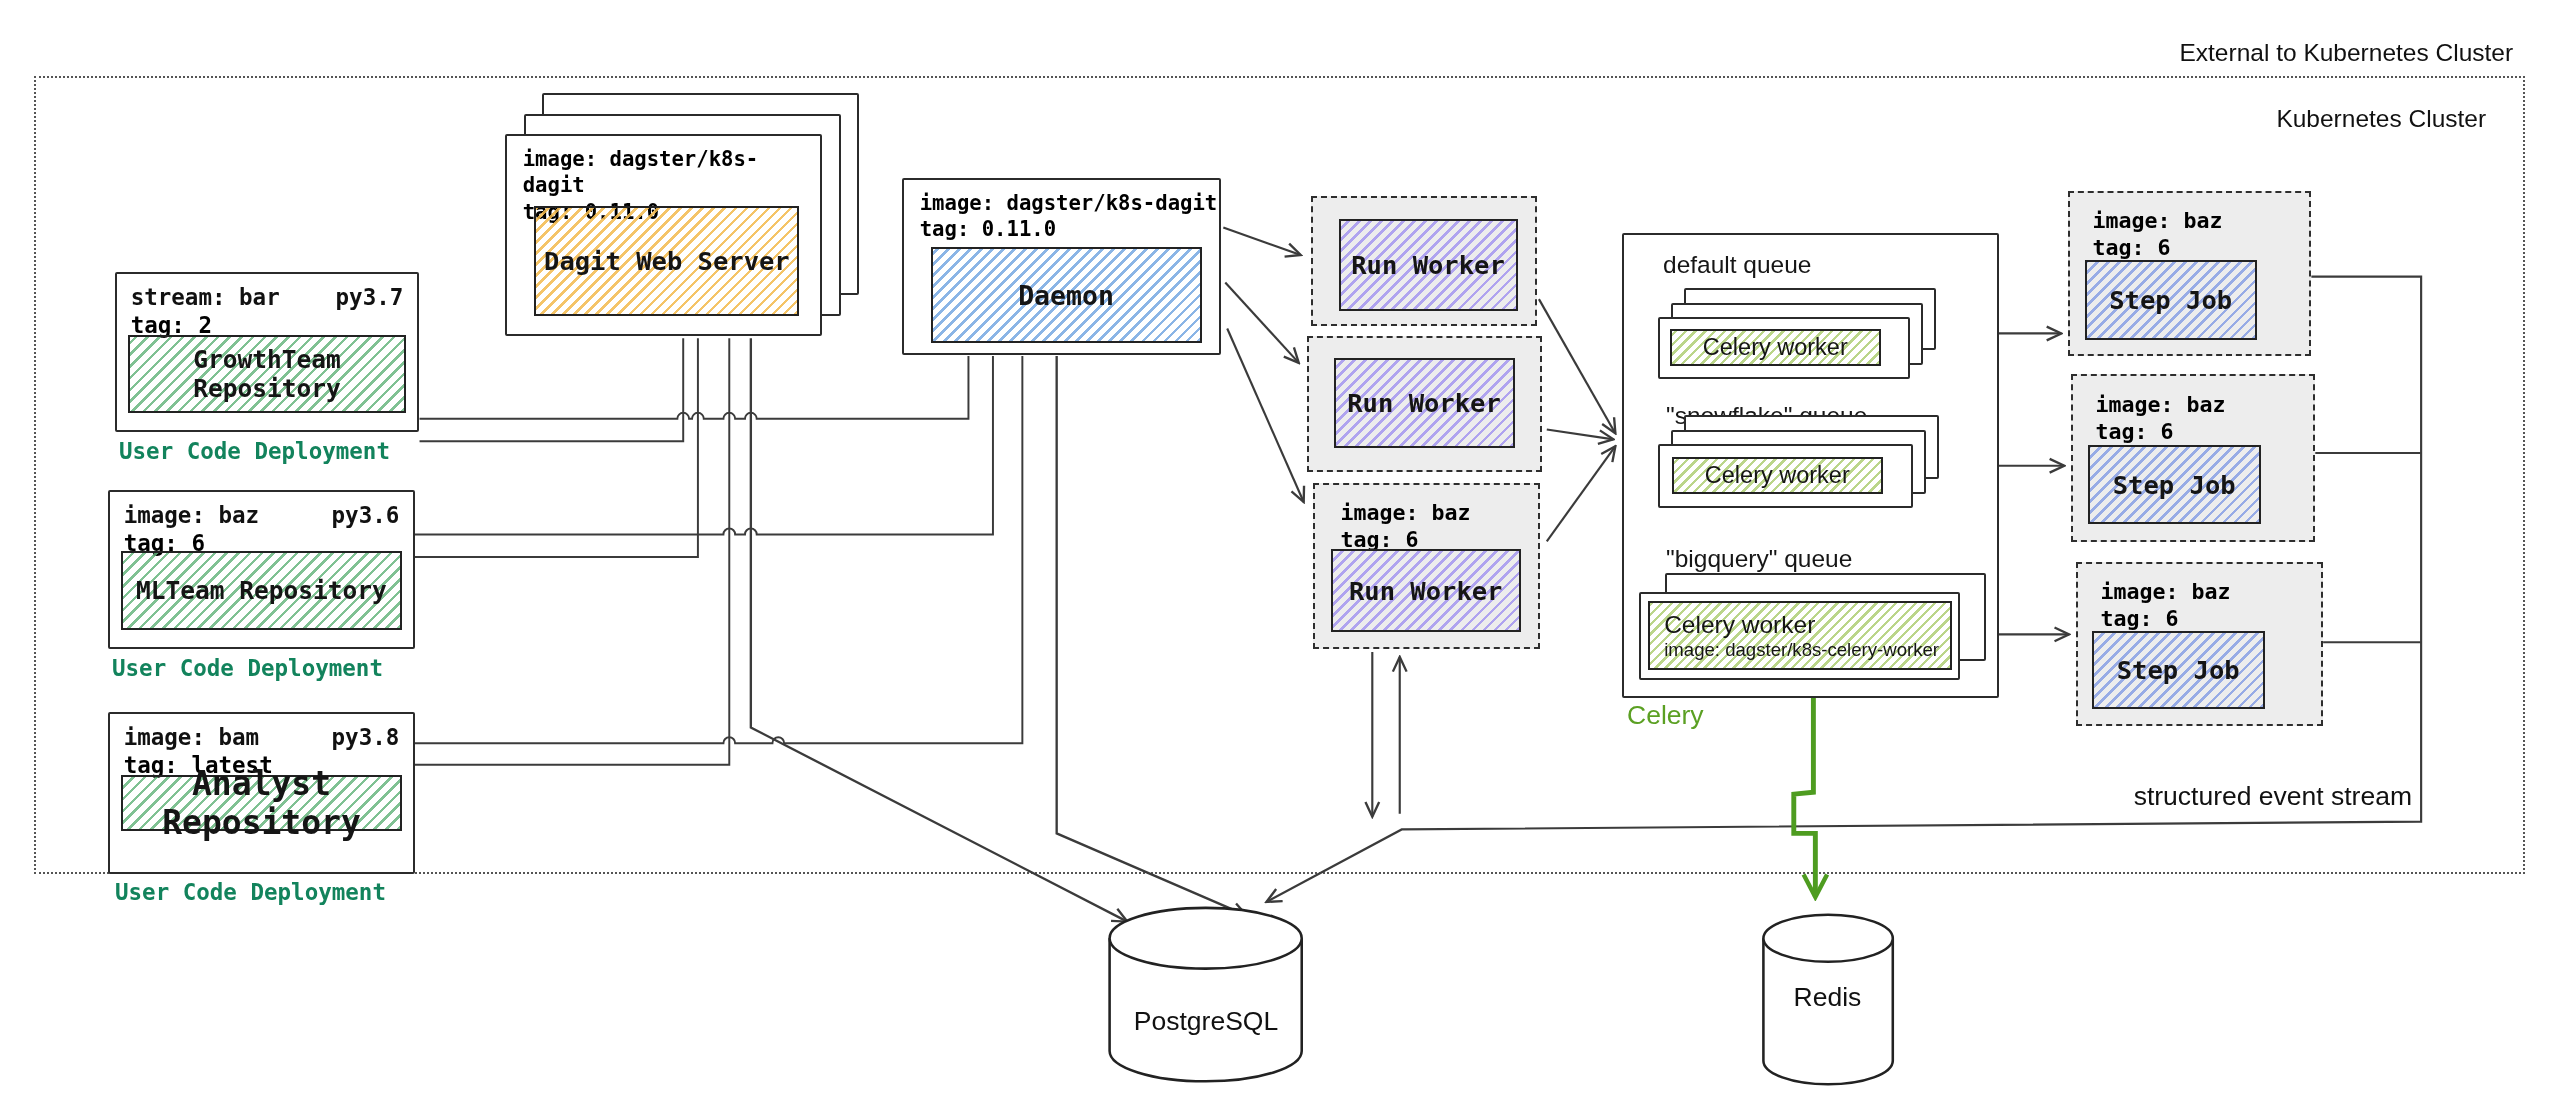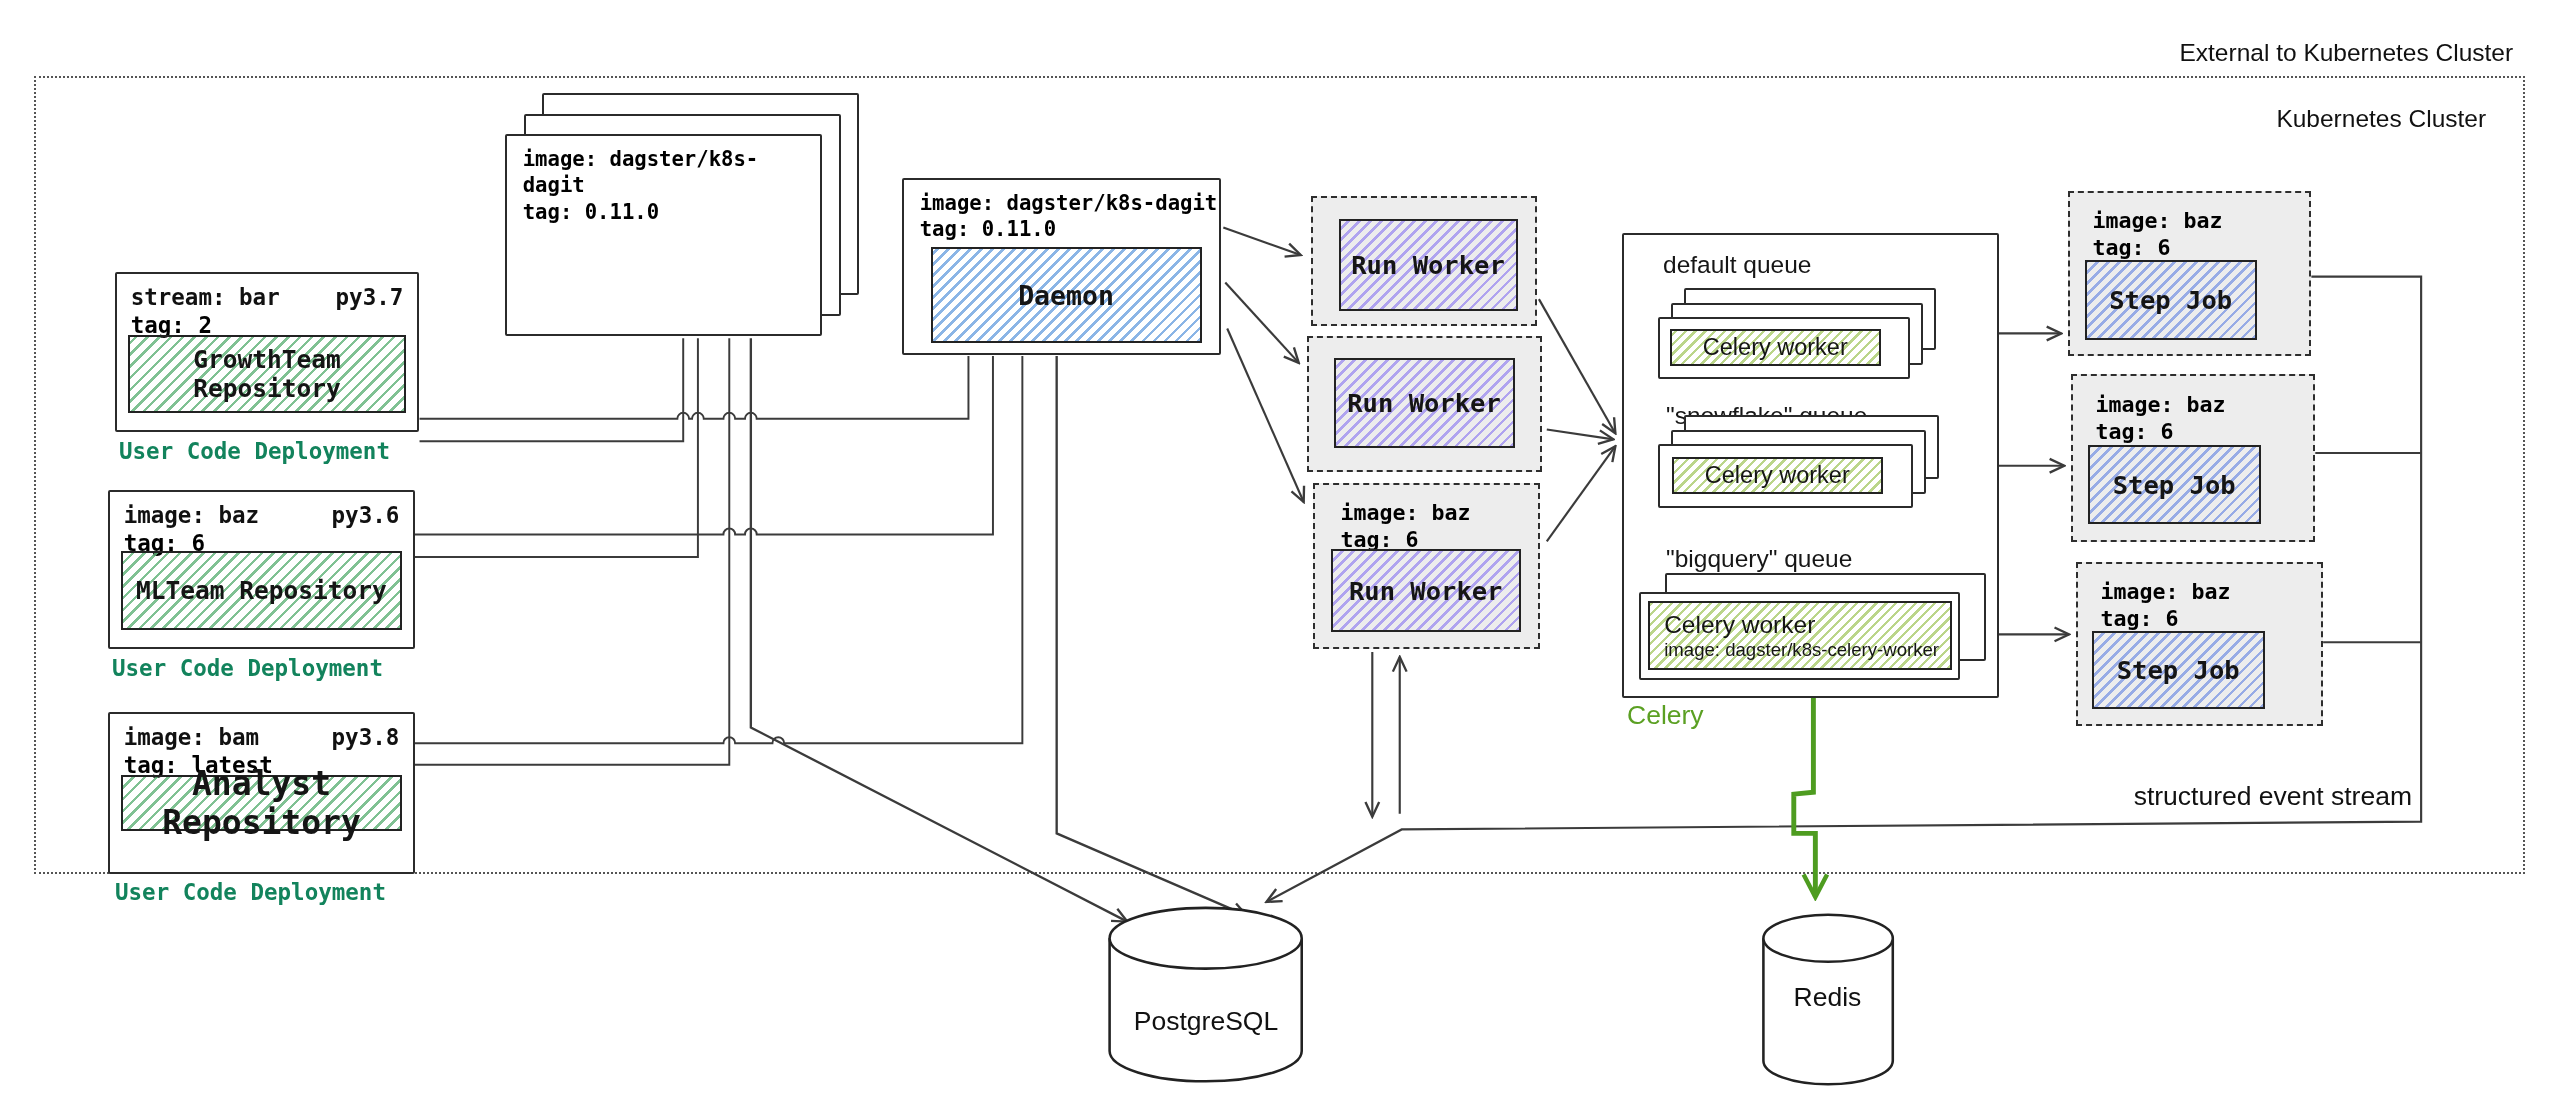--- a/index.html
+++ b/index.html
@@ -126,20 +126,21 @@
     <div class="hatch h-green" style="left:10.8px;right:10.8px;top:61px;height:56px;font-size:33px;">Analyst Repository</div>
   </div>
   <div class="ucd-label" style="left:115px;top:879px;">User Code Deployment</div>
 
   <div class="stack-wrap" style="left:505px;top:93px;width:355px;height:244px;">
     <div class="ghost" style="left:37px;top:0;width:317px;height:202px;"></div>
     <div class="ghost" style="left:18.6px;top:20.6px;width:317px;height:202px;"></div>
     <div class="card" style="left:0;top:41px;width:317px;height:202px;">
       <div class="code codeline">image: dagster/k8s-dagit</div>
       <div class="code" style="padding-left:15.7px;font-size:20.6px;line-height:26.5px;">tag: 0.11.0</div>
+      <div class="hatch h-orange" style="left:27.4px;top:70px;width:265px;height:110px;font-size:25.5px;">Dagit Web Server</div>
     </div>
   </div>
 
   <div class="card" style="left:902px;top:178px;width:319px;height:177px;">
     <div class="code codeline">image: dagster/k8s-dagit</div>
     <div class="code" style="padding-left:15.7px;font-size:20.6px;line-height:26.5px;">tag: 0.11.0</div>
     <div class="hatch h-blue" style="left:26.5px;top:67px;width:271px;height:96px;font-size:26.5px;">Daemon</div>
   </div>
 
   <div class="dashedbox" style="left:1311px;top:196px;width:226px;height:130px;">

